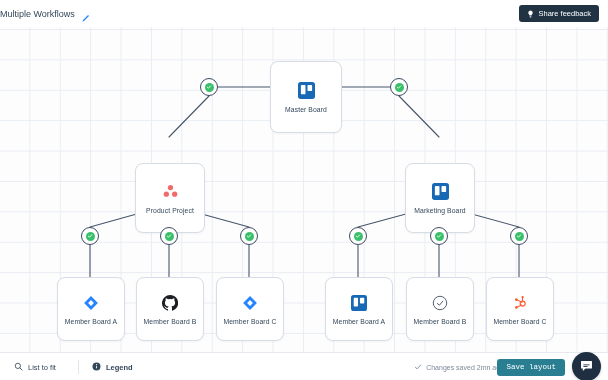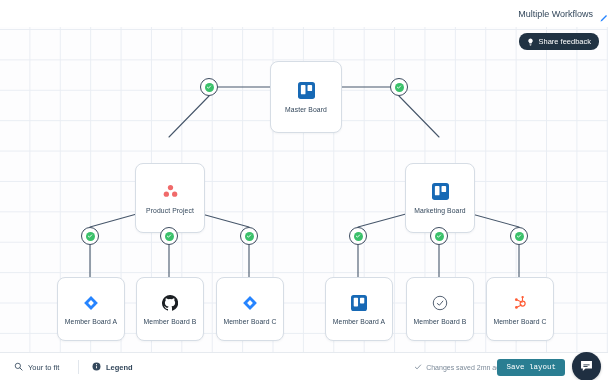--- a/index.html
+++ b/index.html
@@ -23,31 +23,31 @@
     font-size:8px;color:#33475b;cursor:pointer;white-space:nowrap;
   }
   .chev{display:inline-block;width:7px;height:7px;position:relative;}
   .chev:before{
     content:"";position:absolute;left:2px;top:1px;
     width:4px;height:4px;border-left:1.2px solid #33475b;border-bottom:1.2px solid #33475b;
     transform:rotate(45deg);
   }
   .title-wrap{
     position:absolute;left:0;right:0;top:0;height:27px;
-    display:flex;align-items:center;justify-content:flex-end;gap:6px;
+    display:flex;align-items:center;justify-content:flex-start;gap:6px;
     pointer-events:none;
   }
   .doc-title{font-size:9px;color:#33475b;font-weight:400;}
   .pencil-icon{width:9px;height:9px;pointer-events:auto;cursor:pointer;}
   .share-btn{
     position:absolute;right:9px;top:5px;
-    height:17px;padding:0 8px;border-radius:8px;
+    height:17px;padding:0 8px;border-radius:3px;
     background:#213343;color:#fff;font-size:7.5px;
     display:flex;align-items:center;gap:4px;cursor:pointer;
-    border:none;white-space:nowrap;margin-top:28px;
+    border:none;white-space:nowrap;
   }
   .bulb-icon{width:7px;height:8px;}
 
   
   .canvas{
     position:absolute;left:0;top:27px;width:608px;height:325px;
     background-color:#fdfdfe;
     background-image:
       linear-gradient(to right, #e9edf3 1px, transparent 1px),
       linear-gradient(to bottom, #e9edf3 1px, transparent 1px);
@@ -337,21 +337,21 @@
 
   <div class="footer">
 
     <div class="foot-btn" id="zoom-fit">
       <span>
         <svg viewBox="0 0 14 14" width="9" height="9">
           <circle cx="6" cy="6" r="4.1" fill="none" stroke="#33475b" stroke-width="1.3"></circle>
           <path d="M9.2 9.2 12.6 12.6" stroke="#33475b" stroke-width="1.4" stroke-linecap="round"></path>
         </svg>
       </span>
-      <span>Your to fit</span>
+      <span>List to fit</span>
     </div>
 
     <div class="foot-div"></div>
 
     <div class="foot-btn" id="legend">
       <span>
         <svg viewBox="0 0 14 14" width="9" height="9">
           <circle cx="7" cy="7" r="6.2" fill="#33475b"></circle>
           <rect x="6.3" y="5.8" width="1.4" height="4.2" rx=".7" fill="#fff"></rect>
           <circle cx="7" cy="4.1" r=".85" fill="#fff"></circle>

